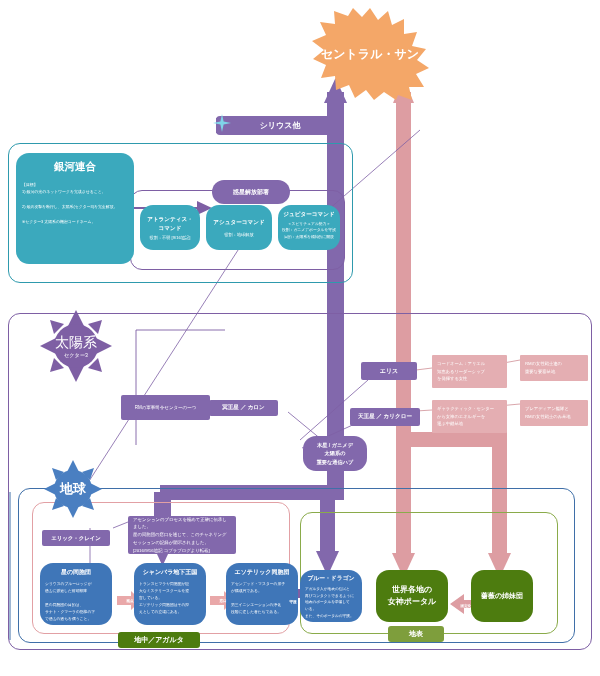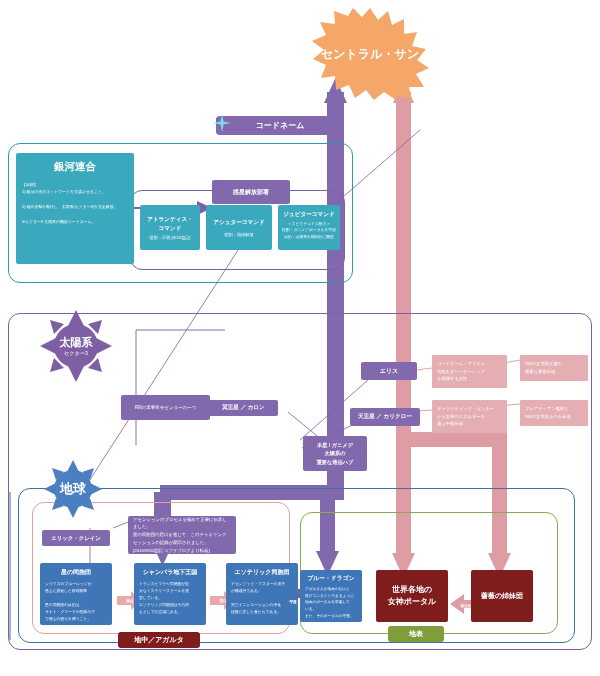--- a/index.html
+++ b/index.html
@@ -1,32 +1,32 @@
 <!DOCTYPE html>
 <html><head>
 <meta charset="utf-8">
 <style>
   html,body{margin:0;padding:0;background:#ffffff;}
   body{width:600px;height:676px;position:relative;overflow:hidden;
        font-family:"Liberation Sans","DejaVu Sans",sans-serif;color:#ffffff;}
   .lay{position:absolute;}
   .box{position:absolute;box-sizing:border-box;display:flex;flex-direction:column;
-       align-items:center;justify-content:center;text-align:center;border-radius:2px;}
+       align-items:center;justify-content:center;text-align:center;border-radius:13px;}
   .tl{text-align:left;}
   
   .cont{position:absolute;box-sizing:border-box;border-radius:12px;background:transparent;}
   .c-teal{border:1.2px solid #2e9aad;}
   .c-purple{border:1.2px solid #7e5fa4;}
   .c-pink{border:1.2px solid #e2a0a4;}
   .c-green{border:1.2px solid #8aab4a;}
   .c-blue{border:1.2px solid #3f6fa8;}
   
   .n-teal{background:#3ba9bd;}
   .n-purple2{background:#8268ac;}
-  .n-pink{background:#7f1d1d;}
+  .n-pink{background:#4d7c0f;}
   .n-pinklt{background:#e4aeb2;}
   .n-green{background:#7e9e3c;}
   .n-bluedk{background:#3f76b8;}
   svg.over{position:absolute;left:0;top:0;width:600px;height:676px;overflow:visible;}
   .starwrap{position:absolute;display:flex;align-items:center;justify-content:center;}
 </style>
 </head>
 <body>
 
 <svg class="over">
@@ -87,21 +87,21 @@
 </svg>
 
 <div class="starwrap" style="left:310px;top:8px;width:120px;height:92px;">
   <svg width="120" height="92" viewBox="0 0 120 92">
     <polygon points="60,0 68,12 78,3 82,17 94,11 94,26 107,24 102,38 116,41 107,52 119,60 106,66 114,79 99,79 102,92 88,87 86,92 74,84 64,92 56,82 45,90 39,77 26,82 25,68 11,70 16,57 3,51 14,42 2,33 16,27 10,14 25,16 24,3 38,8 43,0 52,9" fill="#f4a768"></polygon>
   </svg>
   <span style="position:absolute;font-size:12px;font-weight:bold;">セントラル・サン</span>
 </div>
 
 <div class="box n-purple2" style="left:216px;top:116px;width:128px;height:19px;border-radius:4px;">
-  <span style="font-size:8px;font-weight:bold;">コードネーム</span>
+  <span style="font-size:8px;font-weight:bold;">シリウス他</span>
 </div>
 <svg class="lay" style="left:212px;top:113px;width:20px;height:20px;">
   <path d="M10 1 L11.6 8.4 L19 10 L11.6 11.6 L10 19 L8.4 11.6 L1 10 L8.4 8.4 Z" fill="#7fd4e8"></path>
 </svg>
 
 <div class="cont c-teal" style="left:8px;top:143px;width:345px;height:140px;"></div>
 <div class="cont c-purple" style="left:130px;top:190px;width:215px;height:80px;"></div>
 
 <div class="box n-teal tl" style="left:16px;top:153px;width:118px;height:111px;padding:7px 6px;align-items:stretch;justify-content:flex-start;">
   <div style="font-size:10.5px;font-weight:bold;text-align:center;margin-bottom:7px;">銀河連合</div>
@@ -141,21 +141,21 @@
     <polygon points="36,72 44,56 28,56" fill="#7e5fa4"></polygon>
     <polygon points="0,36 16,28 16,44" fill="#7e5fa4"></polygon>
     <polygon points="72,36 56,28 56,44" fill="#7e5fa4"></polygon>
     <polygon points="10,10 24,14 14,24" fill="#7e5fa4"></polygon>
     <polygon points="62,10 48,14 58,24" fill="#7e5fa4"></polygon>
     <polygon points="10,62 24,58 14,48" fill="#7e5fa4"></polygon>
     <polygon points="62,62 48,58 58,48" fill="#7e5fa4"></polygon>
     <circle cx="36" cy="36" r="22" fill="#7e5fa4"></circle>
   </svg>
   <span style="position:absolute;text-align:center;line-height:1.25;">
-    <span style="display:block;font-size:11px;font-weight:bold;">太陽系</span>
+    <span style="display:block;font-size:14px;font-weight:normal;">太陽系</span>
     <span style="display:block;font-size:5.2px;">セクター3</span>
   </span>
 </div>
 
 <div class="box n-purple2" style="left:121px;top:395px;width:89px;height:25px;border-radius:2px;">
   <span style="font-size:4.5px;">RMの軍事司令センターの一つ</span>
 </div>
 <div class="box n-purple2" style="left:209px;top:400px;width:69px;height:16px;border-radius:2px;">
   <span style="font-size:5.6px;font-weight:bold;">冥王星 ／ カロン</span>
 </div>

